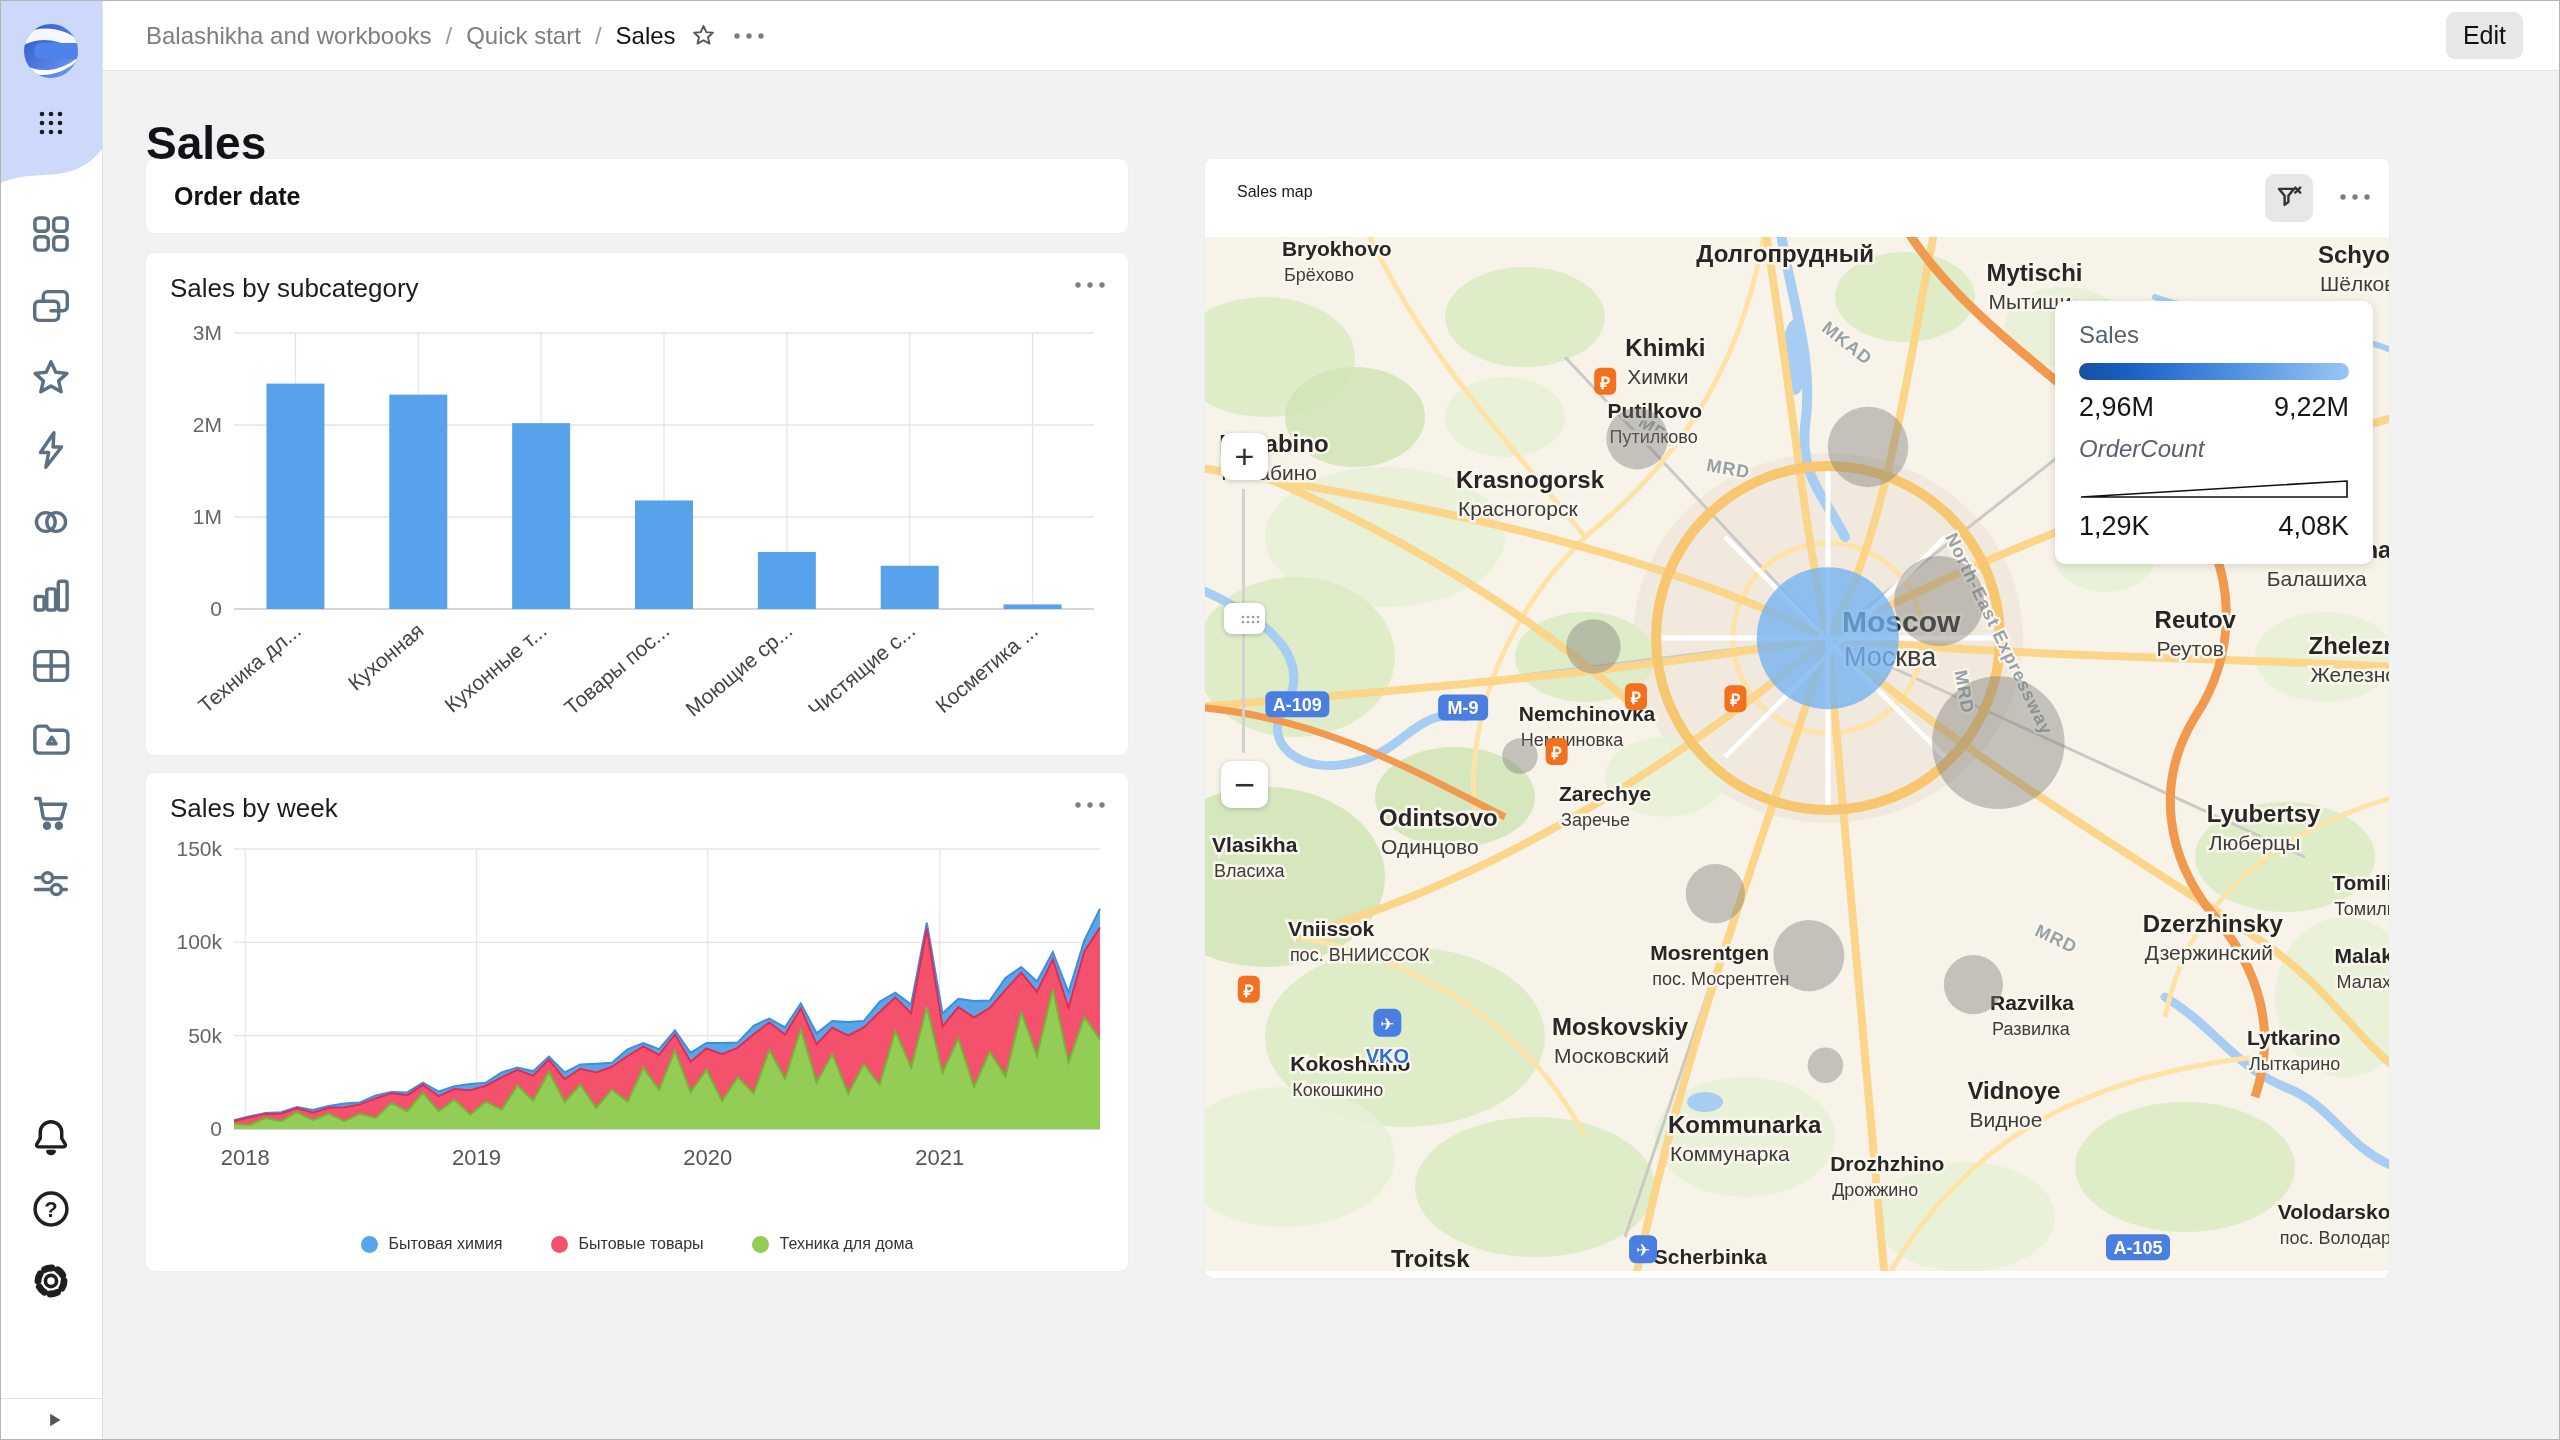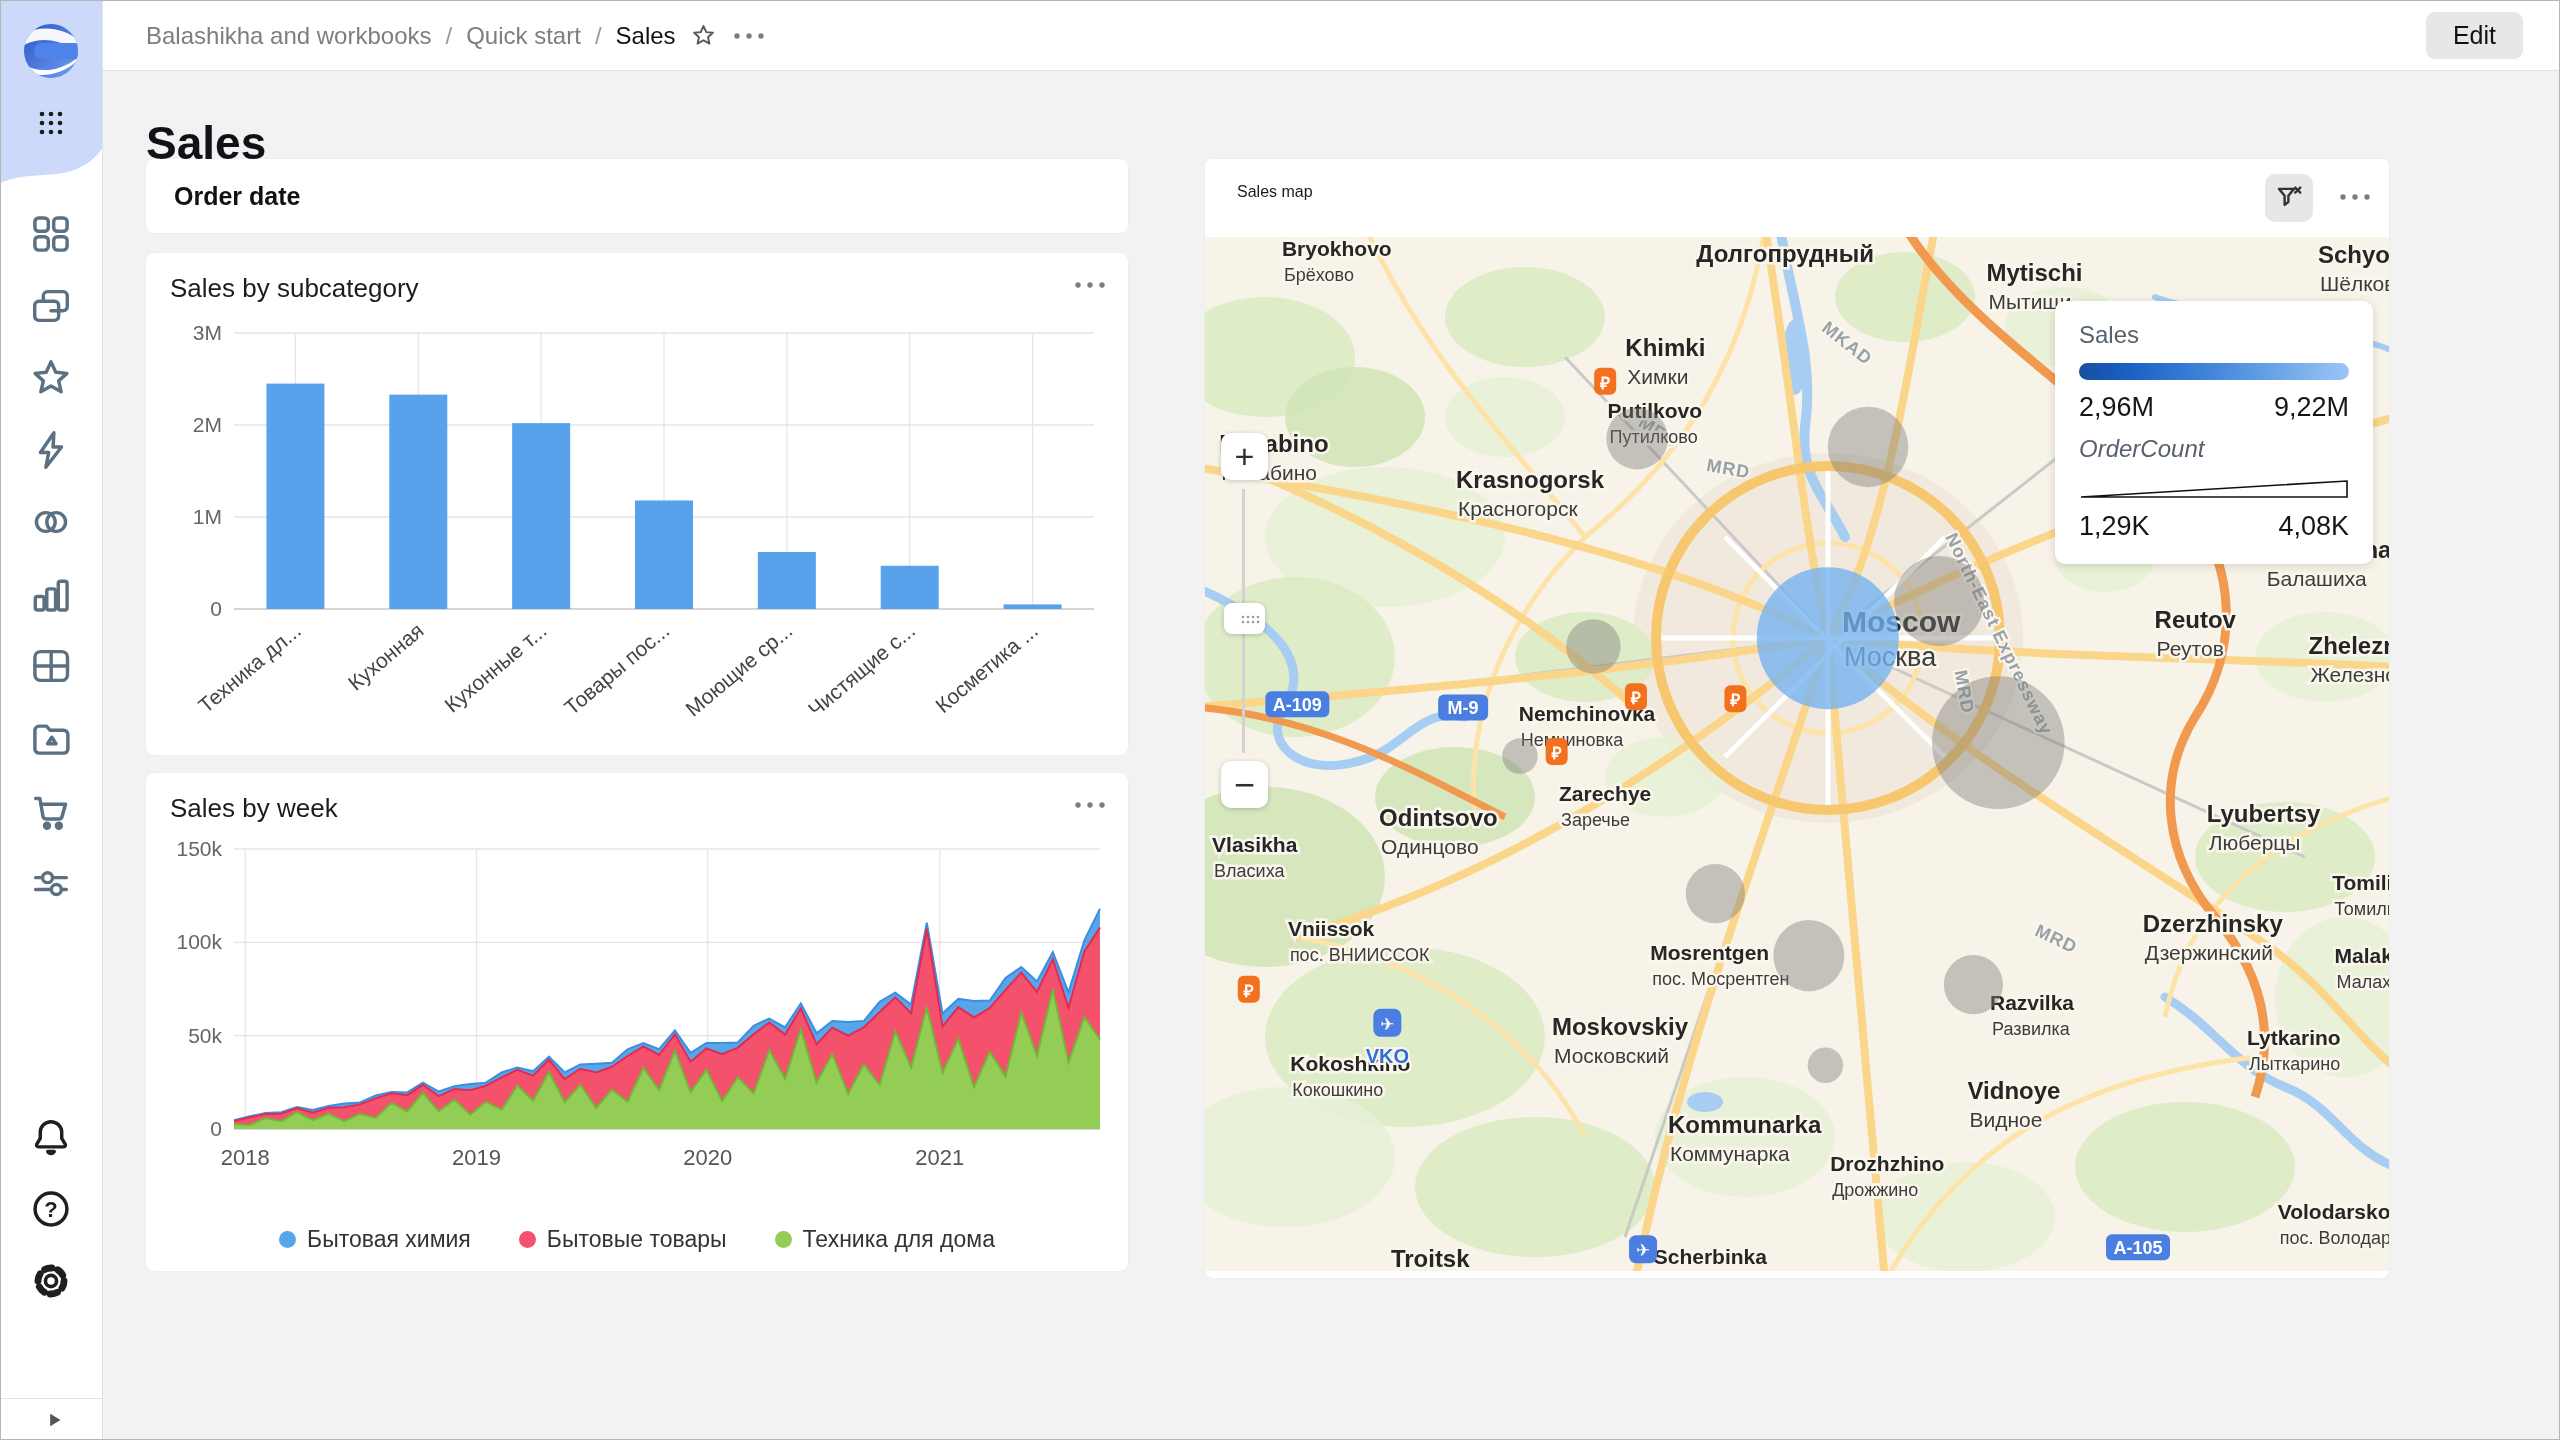--- a/index.html
+++ b/index.html
@@ -12,38 +12,38 @@
   .appgrid{position:absolute;left:32px;top:104px;width:36px;height:36px;}
   .sb-item{position:absolute;left:27px;width:46px;height:46px;background:none;border:none;padding:0;cursor:pointer;}
   .sb-divider{position:absolute;left:0;top:1397px;width:100%;height:1px;background:#e3e3e3;}
   .sb-collapse{position:absolute;left:34px;top:1405px;width:32px;height:30px;background:none;border:none;cursor:pointer;}
   
   .topbar{position:absolute;left:101px;top:0;right:0;height:69px;background:#fff;border-bottom:1px solid #e4e4e4;z-index:30;}
   .breadcrumb{position:absolute;left:44px;top:0;height:69px;display:flex;align-items:center;gap:14px;font-size:24px;color:#7e7e7e;}
   .crumb{cursor:pointer;}
   .crumb-sep{color:#9a9a9a;}
   .crumb-last{color:#111;}
-  .edit-btn{position:absolute;right:36px;top:11px;height:47px;padding:0 27px;background:#e7e7e7;border:none;border-radius:9px;
+  .edit-btn{position:absolute;right:36px;top:11px;height:47px;padding:0 17px;background:#e7e7e7;border:none;border-radius:9px;
     font-size:25px;color:#111;font-family:inherit;cursor:pointer;}
   
   .page-title{position:absolute;left:145px;top:84px;font-size:46px;font-weight:700;color:#101218;z-index:10;}
   .card{position:absolute;background:#fff;border-radius:8px;box-shadow:0 0 2px rgba(0,0,0,.07);}
   .filter-card{left:145px;top:158px;width:982px;height:74px;}
   .filter-label{position:absolute;left:28px;top:0;line-height:74px;font-size:25px;font-weight:700;color:#111;}
   .filter-input{position:absolute;left:155px;top:14px;width:802px;height:46px;border:1px solid #d6d6d6;border-radius:10px;
     box-sizing:border-box;display:flex;align-items:center;padding:0 16px;font-size:25px;color:#111;background:#fff;cursor:text;}
   .filter-input .val{flex:1;}
   .card1{left:145px;top:252px;width:982px;height:502px;}
   .card2{left:145px;top:772px;width:982px;height:498px;}
   .card-title{position:absolute;left:24px;top:20px;font-size:26px;color:#1c1c1c;}
   .dots-btn{position:absolute;right:22px;top:16px;width:40px;height:34px;background:none;border:none;cursor:pointer;}
   .chart-box{position:absolute;left:18px;}
   #barchart{top:66px;}
   #areachart{top:60px;}
-  .wk-legend{position:absolute;bottom:18px;left:0;right:0;display:flex;justify-content:center;gap:48px;font-size:23px;color:#333;}
+  .wk-legend{position:absolute;bottom:18px;left:0;right:0;display:flex;justify-content:center;gap:48px;font-size:16px;color:#333;}
   .wk-item{display:flex;align-items:center;gap:11px;cursor:pointer;}
   .wk-dot{width:17px;height:17px;border-radius:50%;}
   
   .map-card{position:absolute;left:1204px;top:158px;width:1184px;height:1119px;background:#fff;border-radius:8px;overflow:hidden;
     box-shadow:0 0 2px rgba(0,0,0,.07);}
   .map-head{position:absolute;left:0;top:0;right:0;height:78px;background:#fff;}
   .map-title{position:absolute;left:32px;top:24px;font-size:16px;color:#1c1c1c;}
   .filter-btn{position:absolute;right:76px;top:15px;width:48px;height:48px;background:#e7e7e7;border:none;border-radius:10px;cursor:pointer;}
   .map-dots{right:18px;top:22px;}
   .map-body{position:absolute;left:0;top:78px;width:1184px;height:1034px;overflow:hidden;}

